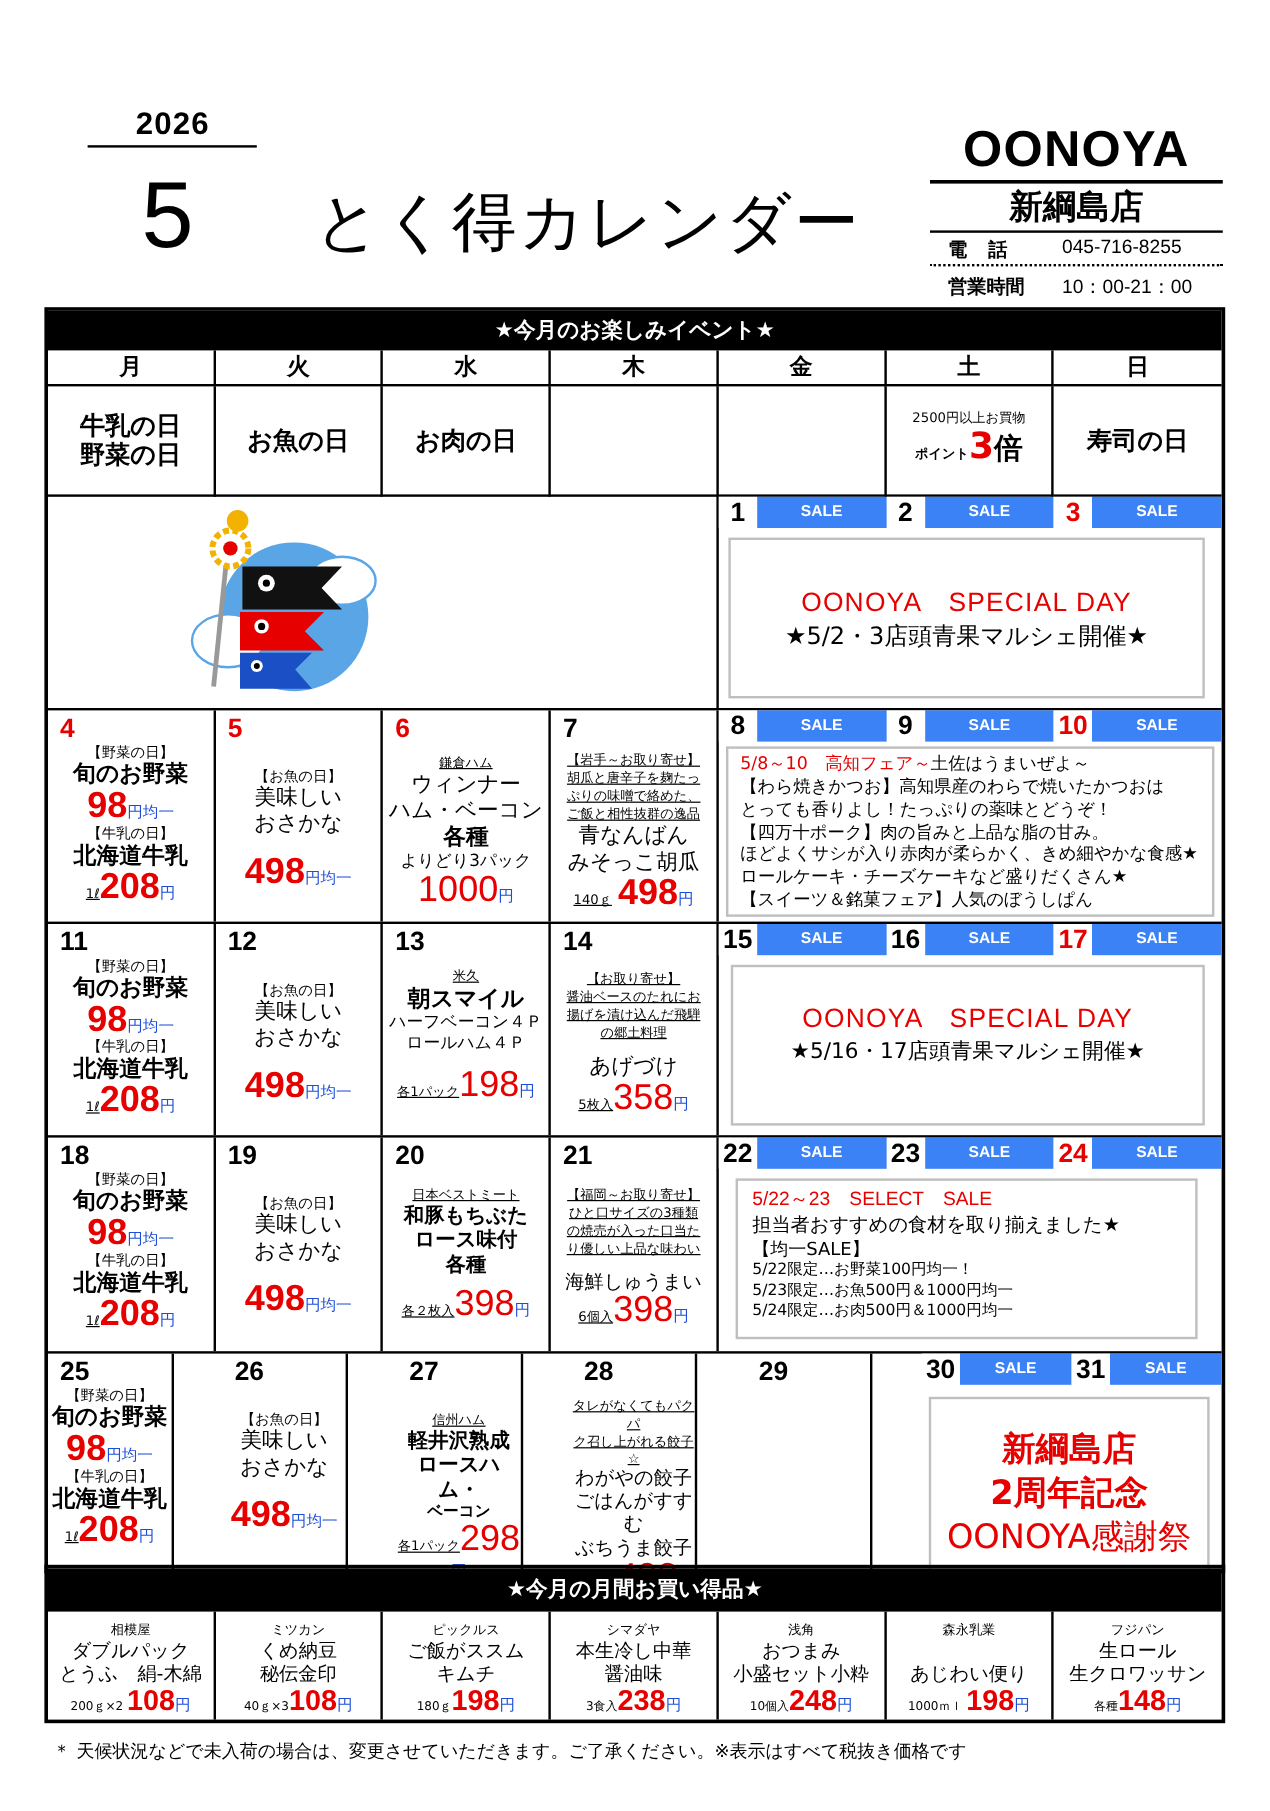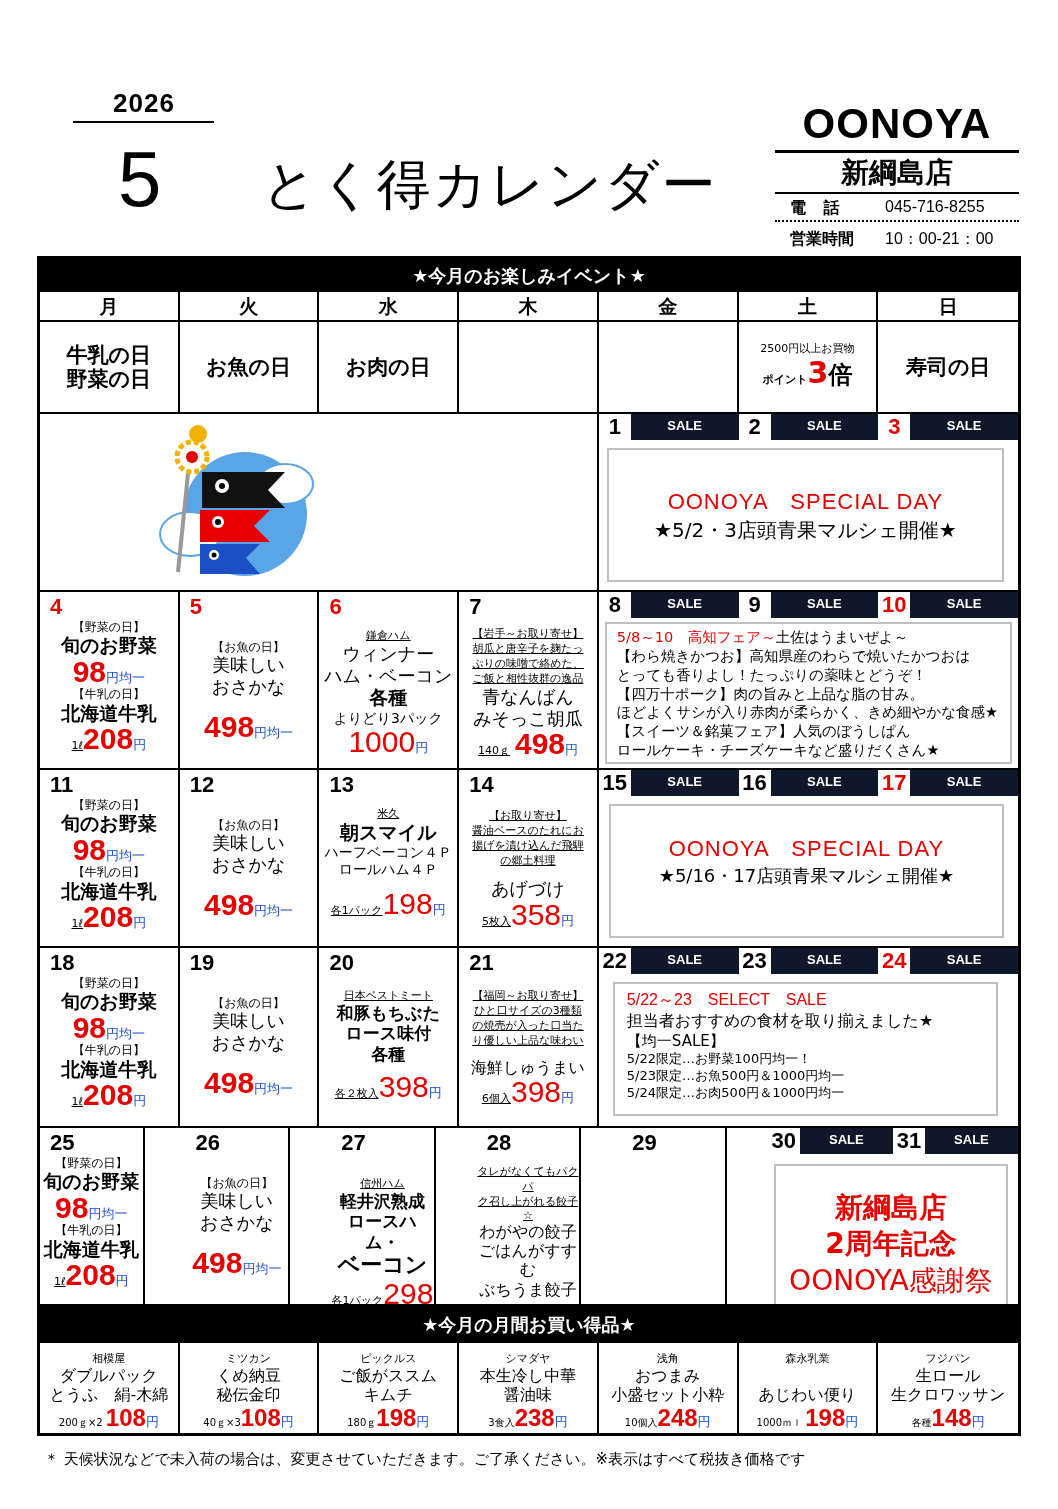--- a/index.html
+++ b/index.html
@@ -38,21 +38,21 @@
   .sm{font-size:12px;line-height:1.2;}
   .md{font-size:18px;line-height:1.2;}
   .lg{font-size:19px;font-weight:bold;line-height:1.2;}
   .price{color:#e60000;font-weight:bold;font-family:"Liberation Sans",sans-serif;font-size:30px;line-height:1;}
   .yen{font-size:13px;color:#1d4ed8;font-weight:normal;}
   .pre{font-size:11px;text-decoration:underline;}
 
   .wk-sale{position:absolute;top:0;left:0;right:0;height:24px;display:grid;grid-template-columns:repeat(3,1fr);}
   .sale-seg{display:flex;}
   .sale-seg .n{width:32px;background:#fff;font-weight:bold;font-size:22px;font-family:"Liberation Sans",sans-serif;text-align:center;line-height:26px;}
-  .sale-seg .s{flex:1;background:#0f172a;color:#fff;font-weight:bold;font-size:13px;text-align:center;line-height:24px;font-family:"Liberation Sans",sans-serif;}
+  .sale-seg .s{flex:1;background:#3b82f6;color:#fff;font-weight:bold;font-size:13px;text-align:center;line-height:24px;font-family:"Liberation Sans",sans-serif;}
   .weekend{position:absolute;border:2px solid #bfbfbf;background:#fff;box-sizing:border-box;}
   .sp-title{color:#e60000;font-size:22px;font-family:"Liberation Sans",sans-serif;letter-spacing:1px;}
   .sp-sub{font-size:20px;}
   .note{font-size:14.5px;line-height:1.3;text-align:left;}
 
   .monthly{left:37px;top:1304px;width:984px;border:3px solid #000;box-sizing:border-box;}
   .monthly .banner{height:36px;line-height:36px;}
   .m-grid{display:grid;grid-template-columns:repeat(7,1fr);}
   .m-item{border-right:2px solid #000;text-align:center;height:90px;padding-top:8px;box-sizing:border-box;}
   .m-item:last-child{border-right:none;}
@@ -203,22 +203,22 @@
             <span class="n red">10</span>
             <span class="s">SALE</span>
           </div>
       </div>
       <div class="weekend note" style="left:6px;right:6px;top:30px;bottom:4px;padding:4px 10px;">
         <div><span class="red">5/8～10　高知フェア～</span><span>土佐はうまいぜよ～</span></div>
         <div>【わら焼きかつお】高知県産のわらで焼いたかつおは</div>
         <div>とっても香りよし！たっぷりの薬味とどうぞ！</div>
         <div>【四万十ポーク】肉の旨みと上品な脂の甘み。</div>
         <div>ほどよくサシが入り赤肉が柔らかく、きめ細やかな食感★</div>
+        <div>ロールケーキ・チーズケーキなど盛りだくさん★</div>
         <div>【スイーツ＆銘菓フェア】人気のぼうしぱん</div>
-        <div>ロールケーキ・チーズケーキなど盛りだくさん★</div>
       </div>
     </div>
   </div>
 
   <div class="week" style="height:176px">
     <div class="cell">
       <span class="dnum">11</span>
       <div class="sm">【野菜の日】</div>
       <div class="lg">旬のお野菜</div>
       <div><span class="price">98</span><span class="yen">円均一</span></div>
@@ -347,21 +347,21 @@
       <div class="sm">【お魚の日】</div>
       <div class="md">美味しい</div>
       <div class="md">おさかな</div>
       <div style="margin-top:14px"><span class="price">498</span><span class="yen">円均一</span></div>
     </div>
     <div class="cell" style="padding-top:48px">
       <span class="dnum">27</span>
       <div class="pre">信州ハム</div>
       <div class="lg" style="font-size:17px">軽井沢熟成</div>
       <div class="lg" style="font-size:17px">ロースハム・</div>
-      <div class="lg" style="font-size:22px">ベーコン</div>
+      <div class="lg" style="font-size:13px">ベーコン</div>
       <div><span class="pre">各1パック</span><span class="price" style="font-weight:normal">298</span><span class="yen">円</span></div>
     </div>
     <div class="cell" style="padding-top:36px">
       <span class="dnum">28</span>
       <div class="pre">タレがなくてもパクパ</div>
       <div class="pre">ク召し上がれる餃子☆</div>
       <div class="md" style="font-size:16px">わがやの餃子</div>
       <div class="md" style="font-size:16px">ごはんがすすむ</div>
       <div class="md" style="font-size:16px">ぶちうま餃子</div>
       <div><span class="pre">27粒入</span><span class="price" style="font-weight:normal">498</span><span class="yen">円</span></div>

